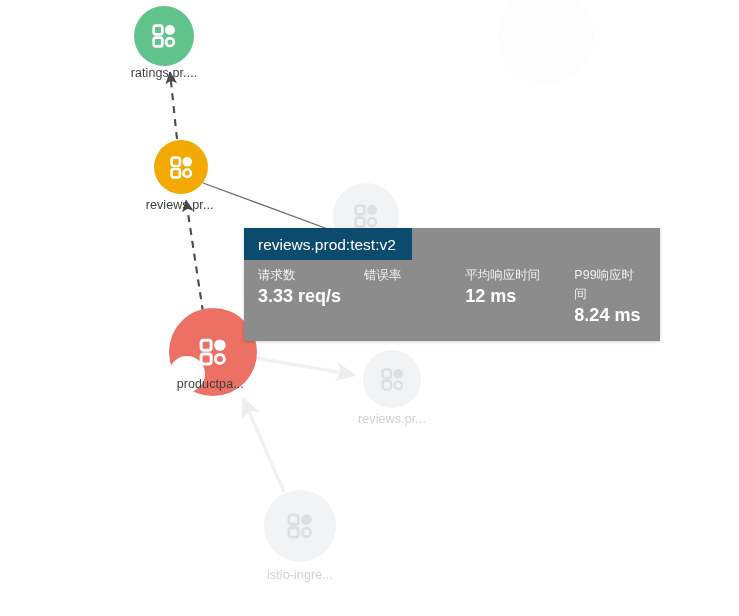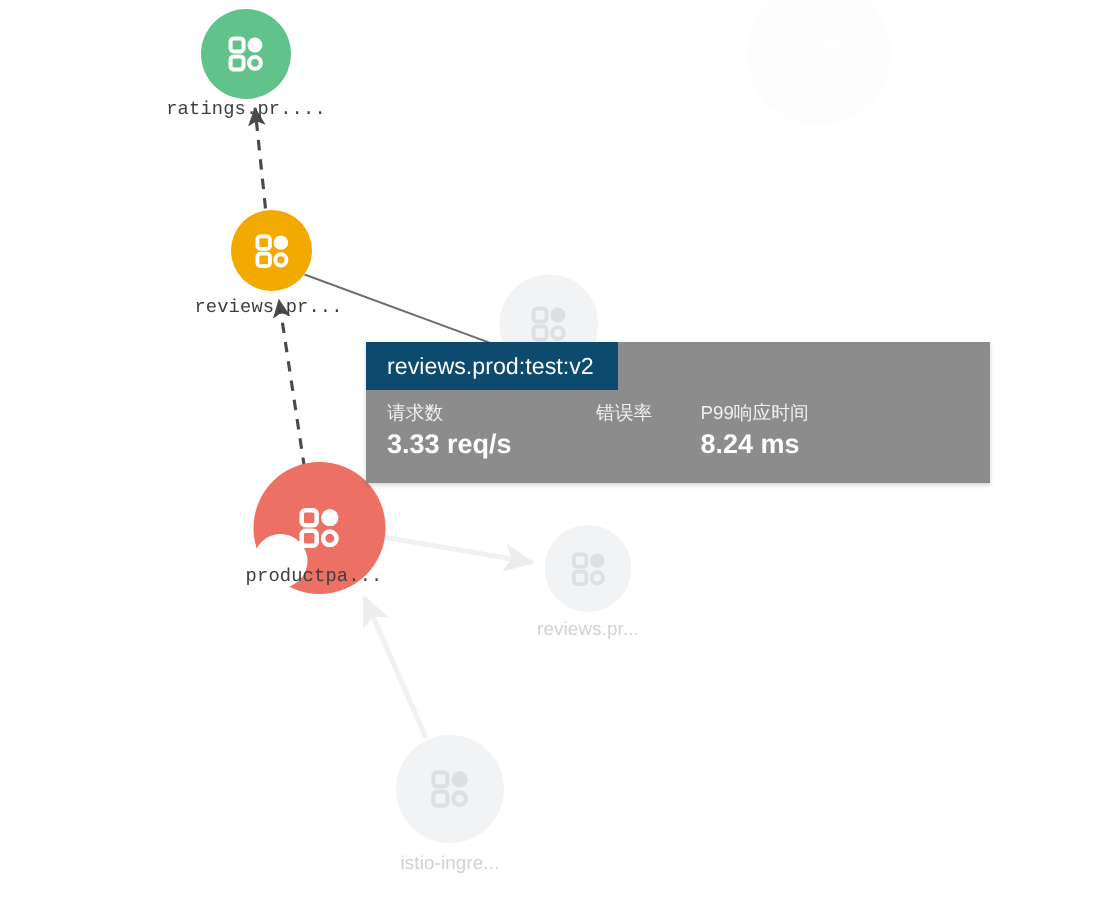--- a/index.html
+++ b/index.html
@@ -52,21 +52,21 @@
   .node-icon {
     display: block;
   }
 
   .n-green  .node-circle { background: #61c28c; }
   .n-amber  .node-circle { background: #f2a900; }
   .n-red    .node-circle { background: #ec7063; }
   .n-faded  .node-circle { background: #f2f3f4; }
   .n-ghost  .node-circle { background: #fdfdfd; }
 
-  .lbl-dark  { color: #3c3f41; font-family: Liberation Mono, monospace; }
+  .lbl-dark  { color: #3c3f41; }
   .lbl-faded { color: #cfd3d6; }
 
   
   #tooltip {
     position: absolute;
     left: 244px;
     top: 228px;
     width: 416px;
     background: #8c8c8c;
     color: #ffffff;
@@ -95,21 +95,21 @@
     line-height: 1.5;
     margin-bottom: 1px;
   }
   .metric-value {
     font-size: 18px;
     font-weight: bold;
     color: #ffffff;
     line-height: 1.15;
   }
   .m0 { width: 107px; }
-  .m1 { width: 102px; text-align: center; }
+  .m1 { width: 102px; }
   .m2 { width: 110px; }
   .m3 { width: auto; }
 </style>
 </head>
 <body>
 
 <div id="graph-canvas">
 
   <svg id="edge-layer" viewBox="0 0 739 616" width="739" height="616">
     <defs>
@@ -220,20 +220,24 @@
   <div id="tooltip">
     <div id="tooltip-header">reviews.prod:test:v2</div>
     <div id="tooltip-metrics">
       <div class="metric m0">
         <span class="metric-label">请求数</span>
         <span class="metric-value">3.33 req/s</span>
       </div>
       <div class="metric m1">
         <span class="metric-label">错误率</span>
       </div>
+      <div class="metric m2">
+        <span class="metric-label">平均响应时间</span>
+        <span class="metric-value">12 ms</span>
+      </div>
       <div class="metric m3">
         <span class="metric-label">P99响应时间</span>
         <span class="metric-value">8.24 ms</span>
       </div>
     </div>
   </div>
 
 </div>
 
 </body></html>

